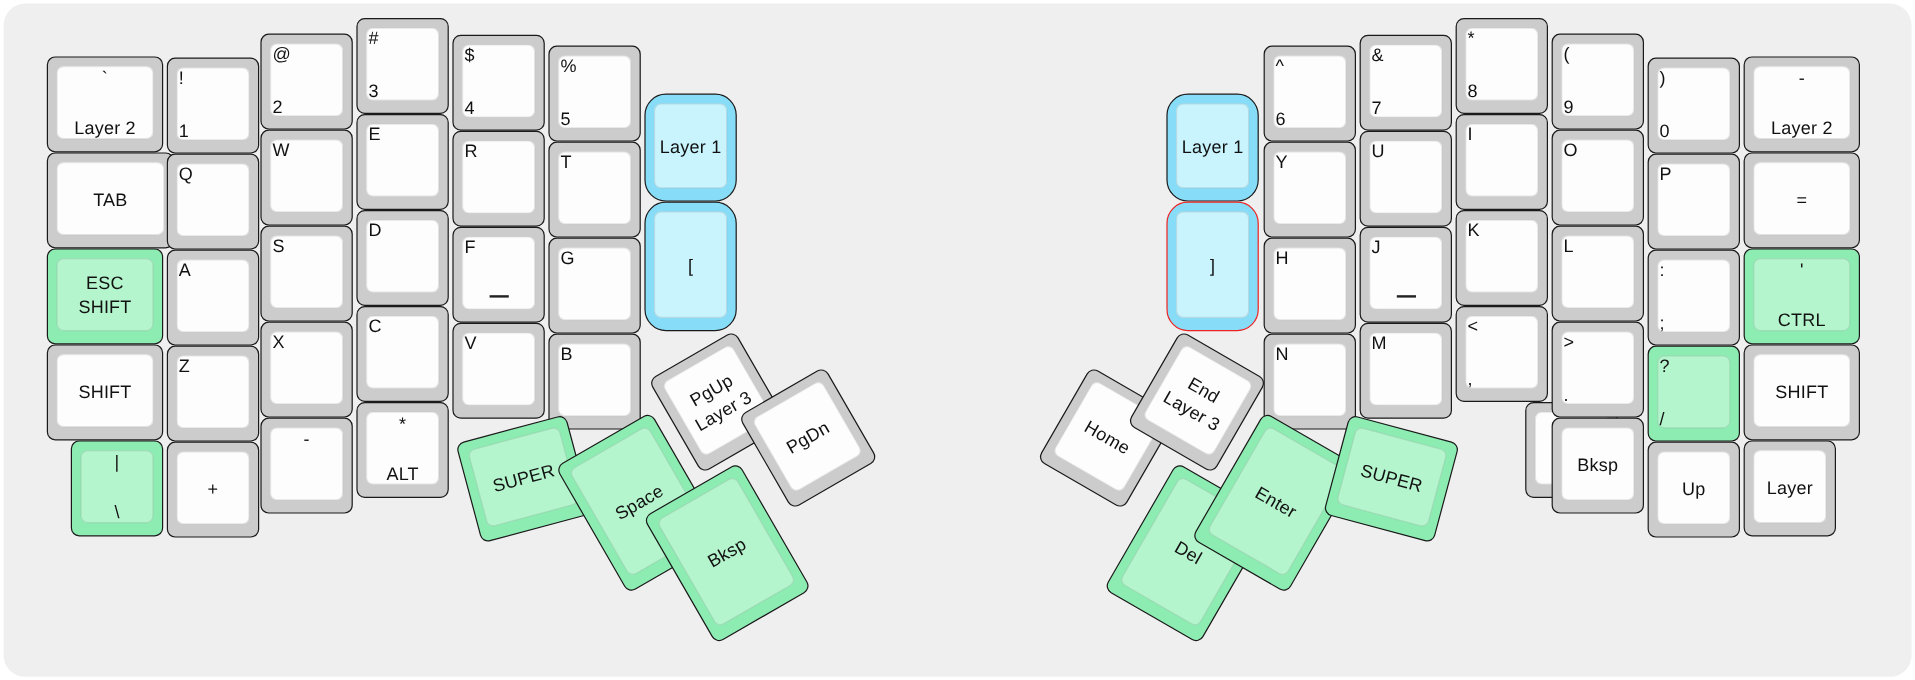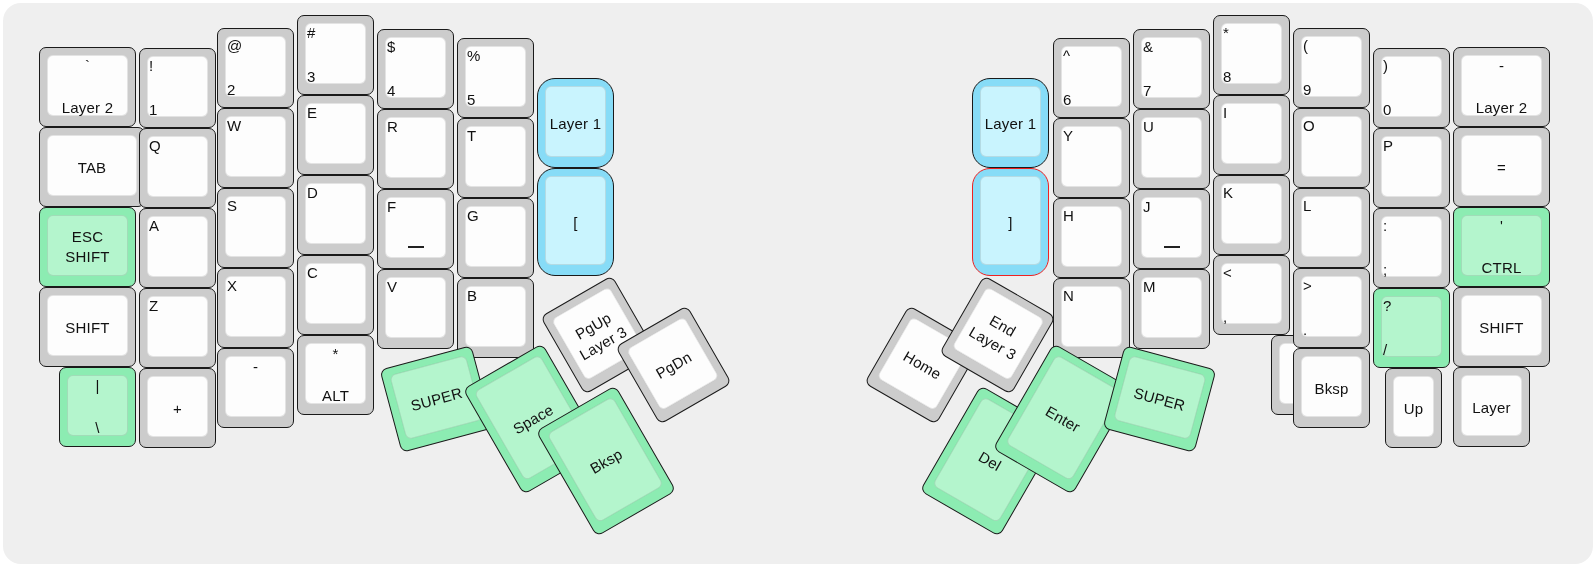--- a/index.html
+++ b/index.html
@@ -327,21 +327,21 @@
         <div class="key" style="left: 1370px; top: 205px; width: 77px; height: 80px; z-index: 67;">
           <div class="cap"></div>
           <div class="lg tl">:</div>
           <div class="lg bl">;</div>
         </div>
         <div class="key green" style="left: 1370px; top: 285px; width: 77px; height: 80px; z-index: 68;">
           <div class="cap"></div>
           <div class="lg tl">?</div>
           <div class="lg bl">/</div>
         </div>
-        <div class="key" style="left: 1370px; top: 365px; width: 57px; height: 80px; z-index: 69; margin-left: 12px;">
+        <div class="key" style="left: 1370px; top: 365px; width: 77px; height: 80px; z-index: 69;">
           <div class="cap"></div>
           <div class="lg ct">Up</div>
         </div>
         <div class="key" style="left: 1450px; top: 44px; width: 97px; height: 80px; z-index: 70;">
           <div class="cap"></div>
           <div class="lg ctop">-</div>
           <div class="lg cbot">Layer 2</div>
         </div>
         <div class="key" style="left: 1450px; top: 124px; width: 97px; height: 80px; z-index: 71;">
           <div class="cap"></div>

